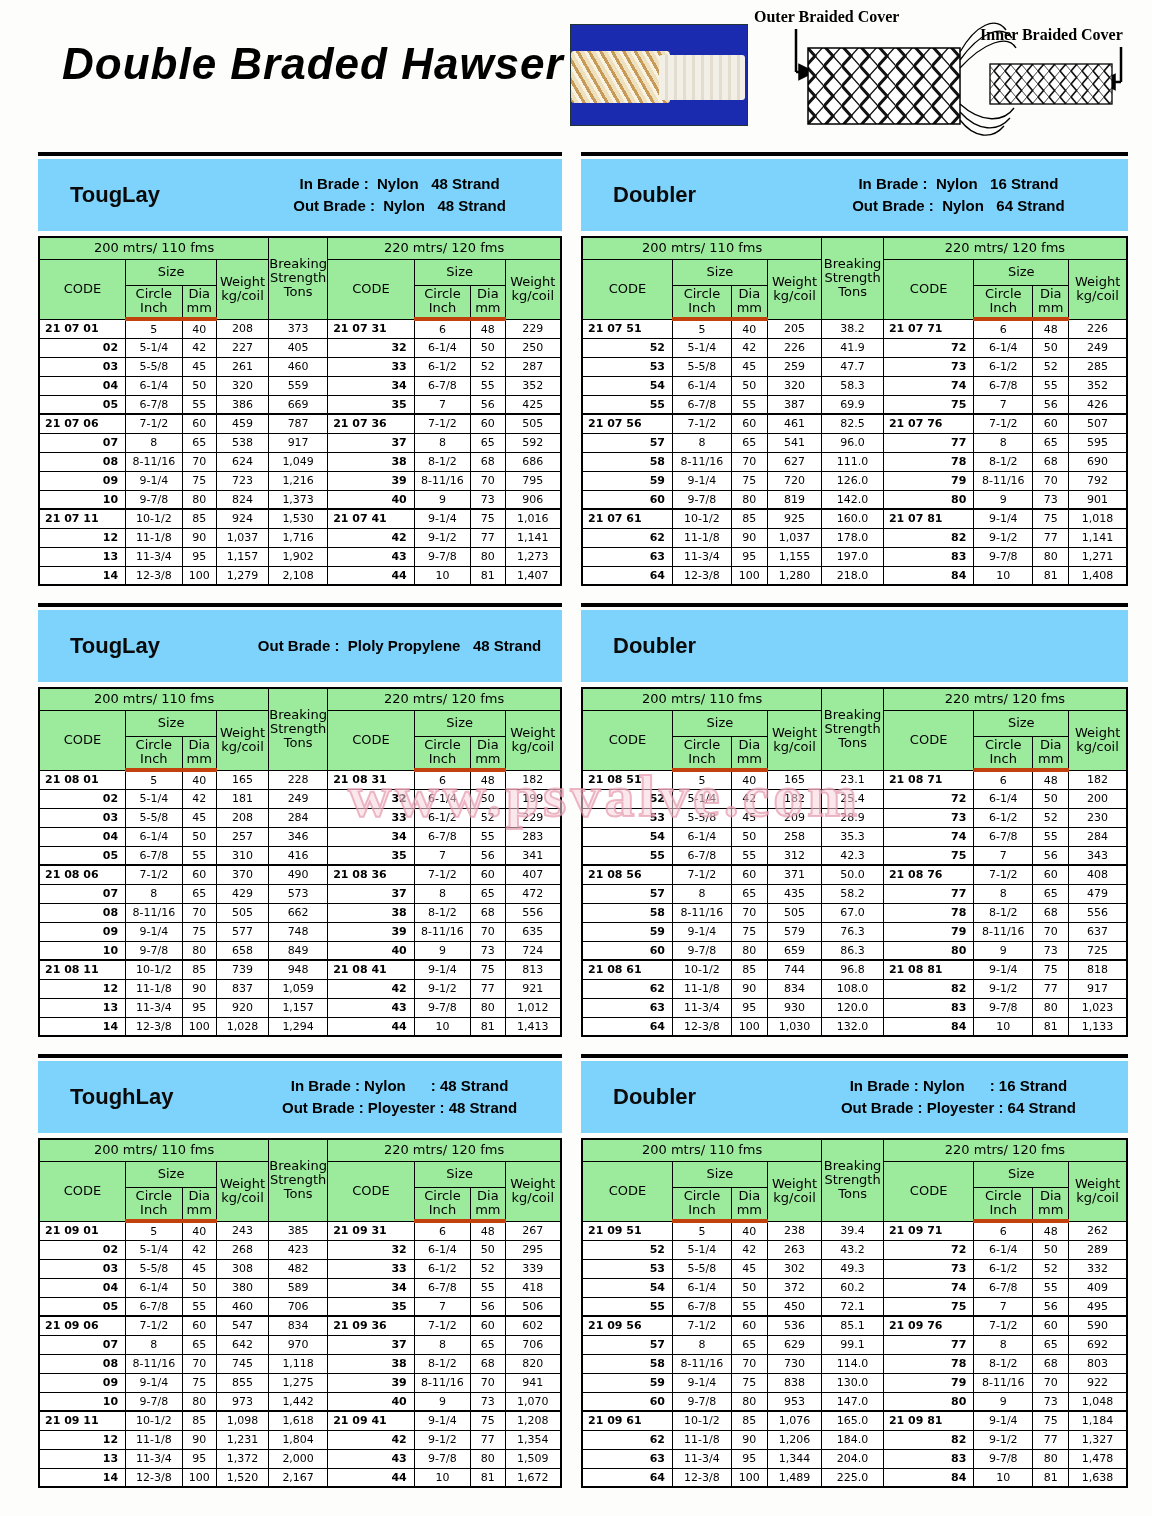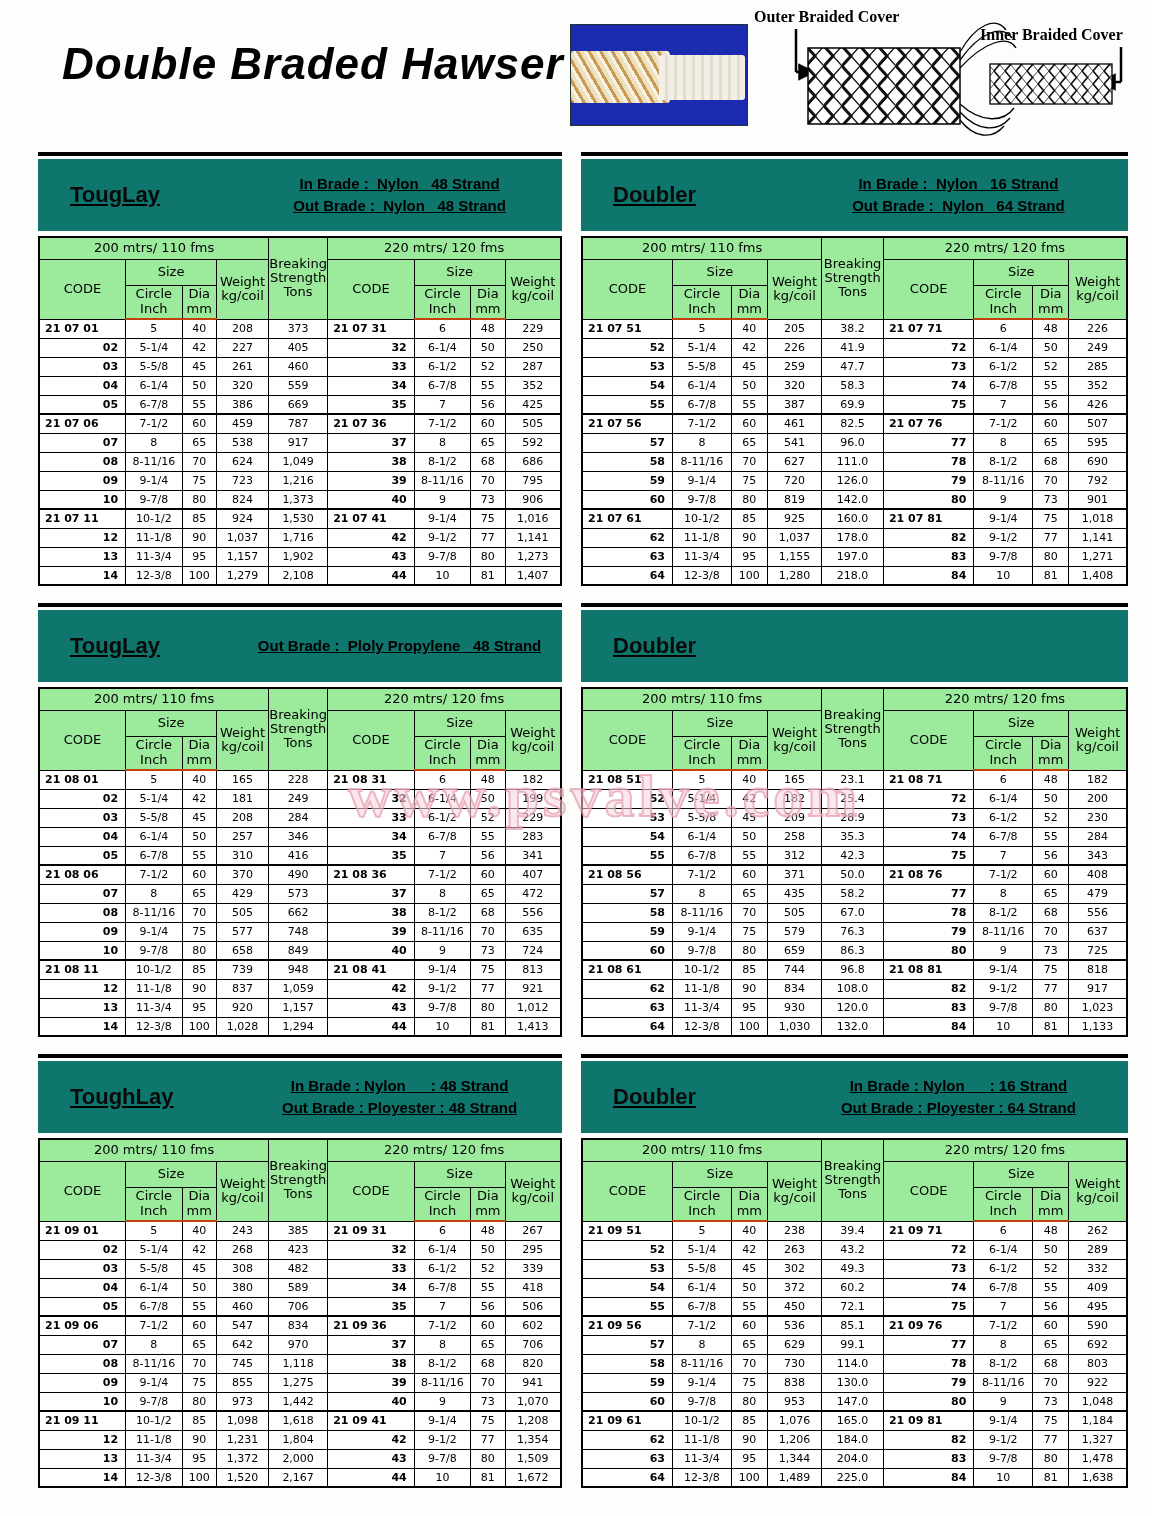--- a/index.html
+++ b/index.html
@@ -23,36 +23,36 @@
   
   .watermark { position:absolute; left:348px; top:762px; width:470px; text-align:center;
     font-family:"Liberation Serif", serif; font-weight:bold; font-size:60px; letter-spacing:4px;
     color:rgba(248,214,222,0.55); -webkit-text-stroke:2px rgba(228,148,168,0.65);
     z-index:5; pointer-events:none; }
 
   
   .tables-grid { position:absolute; left:38px; top:152px; width:1090px;
     display:grid; grid-template-columns:524px 547px; column-gap:19px; row-gap:17px; }
   .table-block { border-top:4px solid #000; }
-  .band { margin-top:3px; background:#0f766e; height:72px; display:flex; align-items:center;text-decoration:underline; }
+  .band { margin-top:3px; background:#7dd3fc; height:72px; display:flex; align-items:center; }
   .band-title { width:38%; padding-left:32px; font-family:"Liberation Sans", sans-serif;
     font-size:22px; font-weight:bold; color:#0a0a0a; }
   .brades { width:62%; text-align:center; }
   .brade-line { white-space:pre; font-family:"Liberation Sans", sans-serif;
     font-size:15px; font-weight:bold; color:#000; line-height:1.45; }
 
   table.spec { margin-top:5px; width:100%; border-collapse:collapse; table-layout:fixed;
     border:2px solid #000; }
   table.spec th, table.spec td { border:1px solid #000; text-align:center; overflow:hidden; }
   table.spec thead th { background:#9ceb9c; font-weight:normal; font-size:13px; line-height:1.1; padding:1px 0; }
   th.sec { height:22px; font-size:13.5px; }
   th.hsize { height:26px; }
   th.sub { height:34px; }
   th.bcol, td.bcol { border-left:2px solid #000; border-right:2px solid #000; }
-  table.spec thead tr:last-child th { border-bottom:2px solid #c2410c; }
+  table.spec thead tr:last-child th { border-bottom:4px solid #c2410c; }
   th.bcol { border-bottom:2px solid #000; }
   table.spec tbody td { height:19px; font-size:11px; padding:0 2px; background:#fff; }
   td.code { background:#c6f6f3; font-weight:bold; font-size:13px;
     font-family:"DejaVu Sans", sans-serif; }
   td.code.short { text-align:right; padding-right:7px; }
   td.code.full { text-align:left; padding-left:5px; white-space:pre; }
   tr.thick td { border-top:2px solid #000; }
 </style>
 </head>
 <body>

